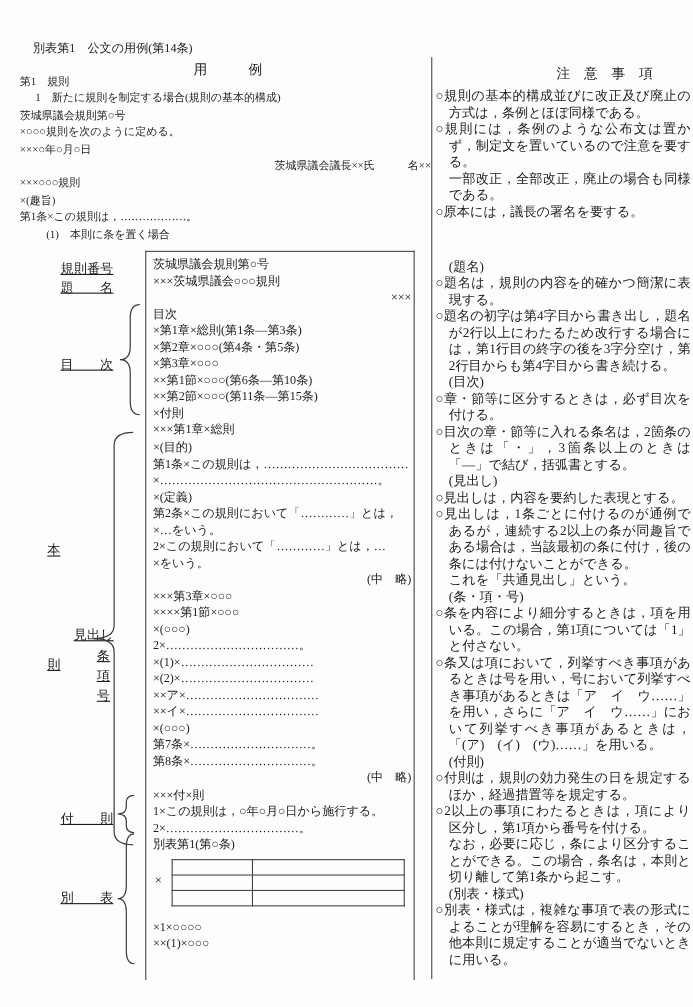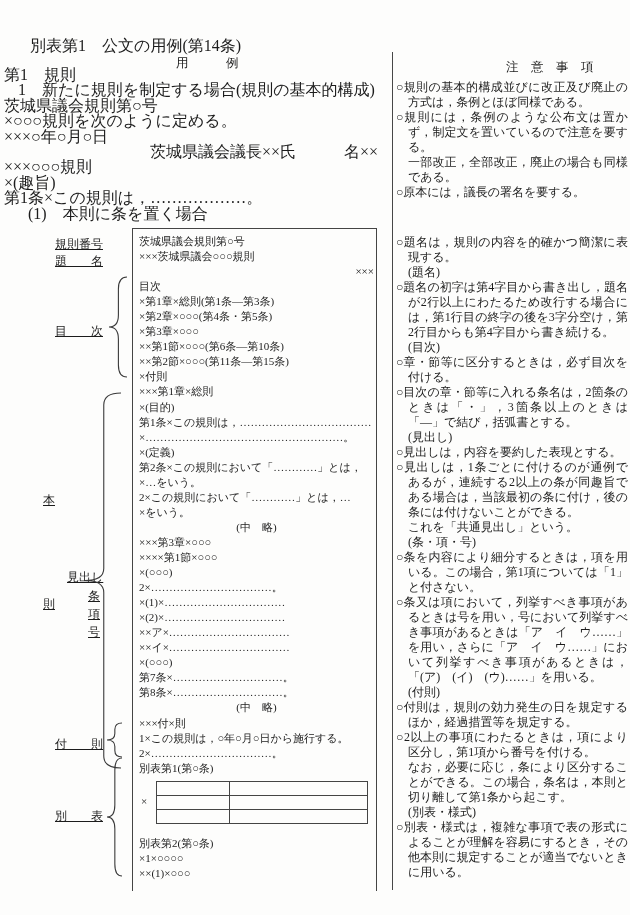--- a/index.html
+++ b/index.html
@@ -2,42 +2,42 @@
 <html><head>
 <meta charset="utf-8">
 <style>
   html,body{margin:0;padding:0;}
   body{
     width:630px;height:915px;position:relative;background:#fdfdfc;
     font-family:"Liberation Serif","DejaVu Serif",serif;
     color:#1c1c1c;overflow:hidden;
   }
   .abs{position:absolute;}
-  .doc-title{left:30px;top:36px;font-size:16px;white-space:pre;}
+  .doc-title{left:30px;top:36px;font-size:11px;white-space:pre;}
   .col-head{font-size:12.5px;white-space:pre;margin-left:36px;}
   .col-head.left{left:140px;top:55px;}
   .col-head.right{left:470px;top:59px;}
 
   
-  .intro{left:4px;top:67px;width:374px;font-size:16px;line-height:15.4px;}
+  .intro{left:18px;top:67px;width:374px;font-size:10px;line-height:15.4px;}
   .intro .line{white-space:pre;height:15.4px;}
   .intro .ind1{padding-left:14px;}
   .intro .ind2{padding-left:24px;}
   .intro .sig{text-align:right;padding-right:0px;}
 
   
   .example-box{
     left:132px;top:228px;width:245px;height:663px;
     border-top:1px solid #444;border-left:1px solid #444;border-right:1px solid #444;
     box-sizing:border-box;
   }
   .box-content{padding:5px 2px 0 6px;font-size:11px;line-height:15.05px;}
   .box-content .line{white-space:pre;height:15.05px;overflow:visible;}
   .box-content .r{text-align:right;}
-  .box-content .c{text-align:center;}
+  .box-content .c{text-align:right;}
 
   .table-block{position:relative;margin:5px 0 12px 17px;height:43px;}
   .mini-table{border-collapse:collapse;table-layout:fixed;width:212px;}
   .mini-table td{border:1px solid #444;height:13px;padding:0;}
   .mini-table td.c1{width:72px;}
   .table-x{position:absolute;left:-15px;top:13px;font-size:11px;}
 
   
   .lbl{font-size:12px;white-space:pre;text-decoration:underline;}
   .lbl-kisoku{left:55px;top:236px;}
@@ -144,21 +144,20 @@
             </tr>
         <tr>
               <td class="c1"></td>
               <td></td>
             </tr>
       </tbody>
         </table>
     </div>
     <div>
 
-    <div class="line">別表第2(第○条)</div>
         <div class="line">×1×○○○○</div>
         <div class="line">××(1)×○○○</div>
       </div>
   </div>
 </div>
 
 <div class="abs lbl lbl-kisoku">規則番号</div>
 <div class="abs lbl lbl-daimei">題　　名</div>
 <div class="abs lbl lbl-mokuji">目　　次</div>
 <div class="abs lbl lbl-hon">本</div>
@@ -185,22 +184,22 @@
 
 <div class="abs notes notes-top">
 
 <div class="note bullet">○規則の基本的構成並びに改正及び廃止の方式は，条例とほぼ同様である。</div>
     <div class="note bullet">○規則には，条例のような公布文は置かず，制定文を置いているので注意を要する。</div>
     <div class="note cont">一部改正，全部改正，廃止の場合も同様である。</div>
     <div class="note bullet">○原本には，議長の署名を要する。</div>
   </div>
 <div class="abs notes notes-main">
 
-<div class="note bullet">○題名は，規則の内容を的確かつ簡潔に表現する。</div>
-    <div class="note head">(題名)</div>
+<div class="note head">(題名)</div>
+    <div class="note bullet">○題名は，規則の内容を的確かつ簡潔に表現する。</div>
     <div class="note bullet">○題名の初字は第4字目から書き出し，題名が2行以上にわたるため改行する場合には，第1行目の終字の後を3字分空け，第2行目からも第4字目から書き続ける。</div>
     <div class="note head">(目次)</div>
     <div class="note bullet">○章・節等に区分するときは，必ず目次を付ける。</div>
     <div class="note bullet">○目次の章・節等に入れる条名は，2箇条のときは「・」，3箇条以上のときは「―」で結び，括弧書とする。</div>
     <div class="note head">(見出し)</div>
     <div class="note bullet">○見出しは，内容を要約した表現とする。</div>
     <div class="note bullet">○見出しは，1条ごとに付けるのが通例であるが，連続する2以上の条が同趣旨である場合は，当該最初の条に付け，後の条には付けないことができる。</div>
     <div class="note cont">これを「共通見出し」という。</div>
     <div class="note head">(条・項・号)</div>
     <div class="note bullet">○条を内容により細分するときは，項を用いる。この場合，第1項については「1」と付さない。</div>

